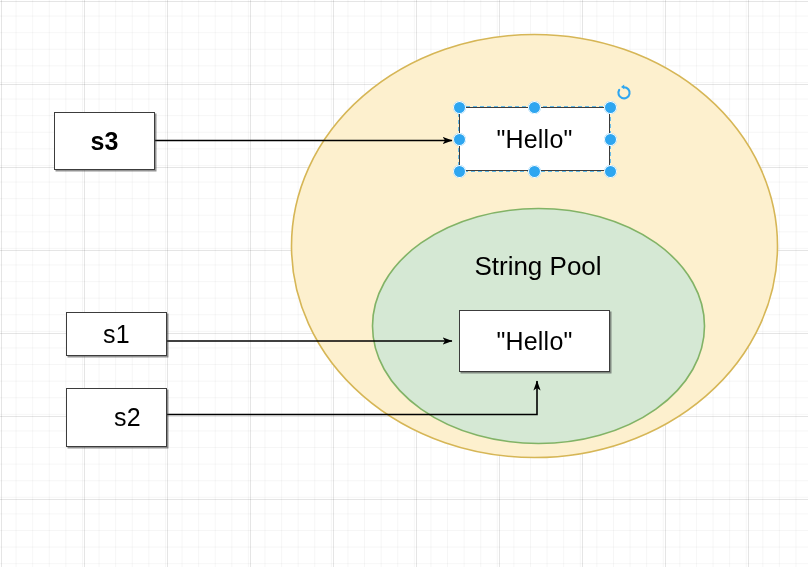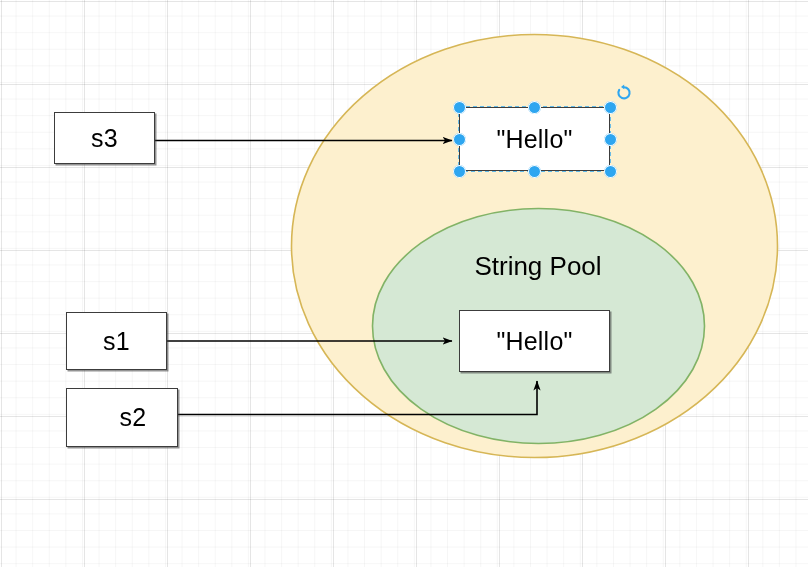--- a/index.html
+++ b/index.html
@@ -101,29 +101,29 @@
     <path d="M 167 341 L 452 341" fill="none" stroke="#000000" stroke-width="1.6" marker-end="url(#arrow-right)"></path>
 
     <path d="M 167 414.5 L 537 414.5 L 537 381" fill="none" stroke="#000000" stroke-width="1.6" marker-end="url(#arrow-up)"></path>
 
     <rect x="459" y="107" width="151" height="64" fill="none" stroke="#2ea6f0" stroke-width="1.4" stroke-dasharray="4 3"></rect>
   </svg>
 
   <div class="ellipse-label" style="left:438px; top:253px; width:200px;text-align:center;">String Pool</div>
 
 
-  <div class="node-box" style="left:54px; top:112px; width:101px; height:52px;">
+  <div class="node-box" style="left:54px; top:112px; width:101px; height:58px;font-weight:bold;">
     <span>s3</span>
   </div>
 
-  <div class="node-box" style="left:66px; top:312px; width:101px; height:58px;">
+  <div class="node-box" style="left:66px; top:312px; width:101px; height:44px;">
     <span>s1</span>
   </div>
 
-  <div class="node-box" style="left:66px; top:388px; width:112px; height:59px;padding-left:22px;">
+  <div class="node-box" style="left:66px; top:388px; width:101px; height:59px;padding-left:22px;">
     <span>s2</span>
   </div>
 
   <div class="node-box" style="left:459px; top:107px; width:151px; height:64px; border-color:#3c3c3c; box-shadow:none;">
     <span>"Hello"</span>
   </div>
 
   <div class="node-box" style="left:459px; top:310px; width:151px; height:62px;">
     <span>"Hello"</span>
   </div>

